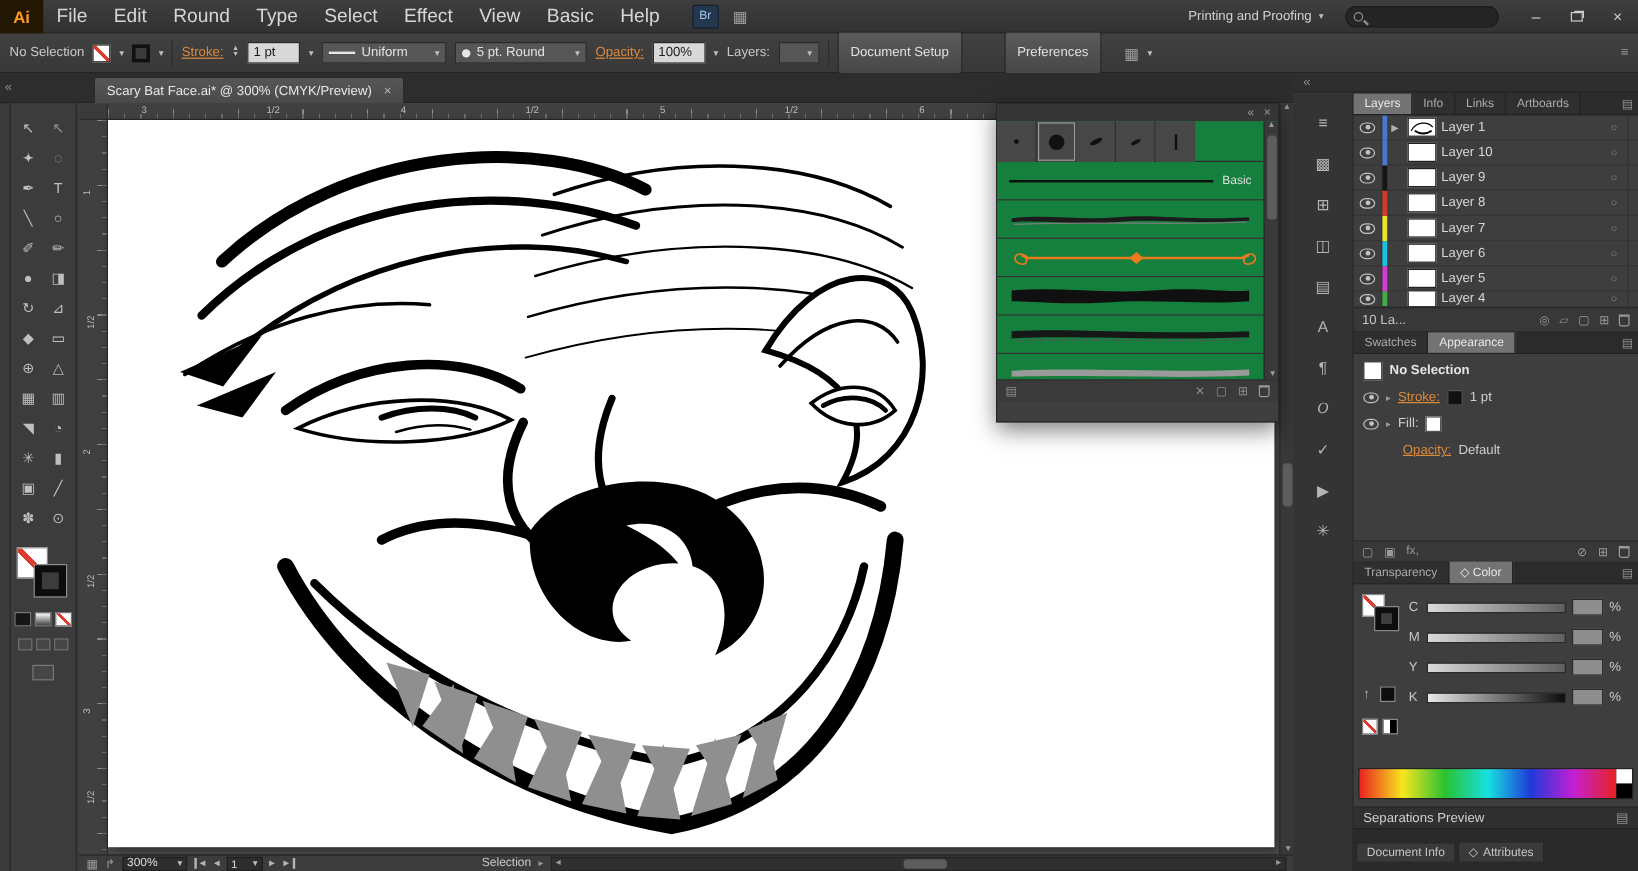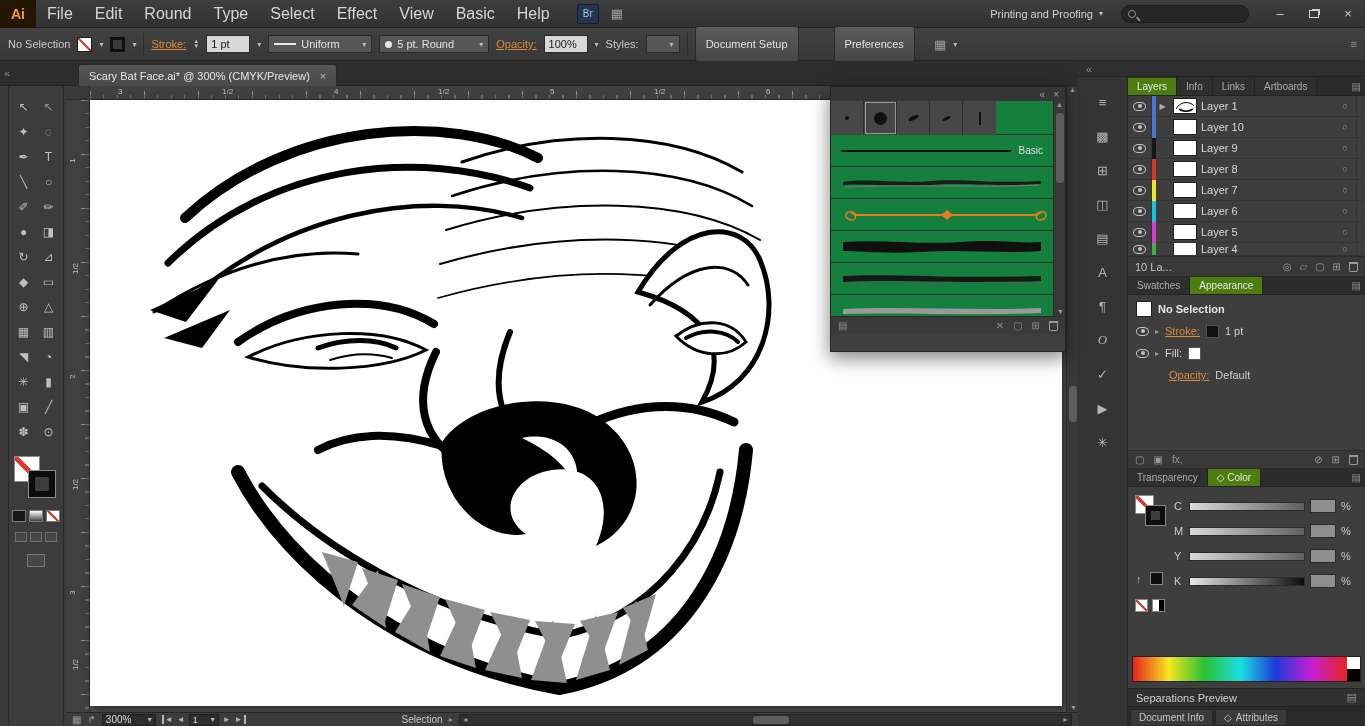--- a/index.html
+++ b/index.html
@@ -90,21 +90,21 @@
 .bp-sthumb{position:absolute;left:2px;top:12px;width:8px;height:70px;background:#5d5d5d;border-radius:3px}
 .bp-foot{height:18px;background:#3a3a3a;border-top:1px solid #2b2b2b;display:flex;align-items:center;gap:9px;padding:0 7px;color:#8d8d8d;font-size:10px}
 
 #dock{left:1078px;top:61px;width:287px;height:665px;background:#333}
 .dock-header{height:16px;background:#2e2e2e;border-bottom:1px solid #242424;display:flex;align-items:center;padding:0 8px;color:#8e8e8e}
 #dockstrip{position:absolute;left:0;top:16px;width:50px;height:649px;background:#343434;border-right:1px solid #262626;display:flex;flex-direction:column;align-items:center;gap:12px;padding-top:14px}
 .dock-icon{width:28px;height:22px;display:flex;align-items:center;justify-content:center;color:#b5b5b5;font-size:13px}
 #panels{position:absolute;left:50px;top:16px;width:237px;height:649px;display:flex;flex-direction:column}
 .ptabs{height:19px;background:#2b2b2b;display:flex;align-items:flex-end;position:relative;border-bottom:1px solid #232323}
 .ptab{padding:3px 9px;color:#ababab;font-size:10px;border-right:1px solid #222;background:#2f2f2f}
-.ptab.active{background:#4d7c0f;color:#e8e8e8}
+.ptab.active{background:#737373;color:#e8e8e8}
 .ptab-menu{position:absolute;right:4px;top:4px;color:#8e8e8e;font-size:10px}
 .panel-body{background:#3e3e3e}
 
 .lrow{height:21px;display:flex;align-items:center;border-bottom:1px solid #343434;background:#3e3e3e}
 .eye-cell{width:24px;height:100%;border-right:1px solid #343434;display:flex;align-items:center;justify-content:center}
 .eye{width:13px;height:9px;border:1px solid #c2c2c2;border-radius:50% / 60%;position:relative;display:inline-block}
 .eye:after{content:"";position:absolute;left:3.5px;top:1.8px;width:4px;height:4px;background:#c2c2c2;border-radius:50%}
 .lbar{width:4px;height:21px}
 .lexp{width:13px;text-align:center;color:#b0b0b0;font-size:8px}
 .lthumb{width:24px;height:16px;background:#fff;border:1px solid #1f1f1f;margin:0 4px;overflow:hidden}
@@ -130,21 +130,21 @@
 .ch-box{width:26px;height:14px;background:#8e8e8e;border:1px solid #2b2b2b}
 .pct{color:#c9c9c9}
 .chip{width:13px;height:13px;border:1px solid #888}
 .spectrum{position:absolute;left:4px;right:4px;bottom:6px;height:26px;display:flex;border:1px solid #222}
 .spec-grad{flex:1;background:linear-gradient(to right,#e8231f,#f7e61e,#29c232,#17e0e0,#1f39d8,#c41fd4,#e8231f)}
 .spec-caps{width:13px;display:flex;flex-direction:column}
 .spec-caps span:first-child{flex:1;background:#fff}
 .spec-caps span:last-child{flex:1;background:#000}
 
 .sep-bar{height:18px;background:#303030;border-top:1px solid #242424;display:flex;align-items:center;padding:0 8px;gap:6px;color:#cfcfcf}
-.btabs{height:20px;background:#2a2a2a;border-top:1px solid #222;display:flex;align-items:flex-start;gap:2px;padding:2px 2px 0}
+.btabs{height:36px;background:#2a2a2a;border-top:1px solid #222;display:flex;align-items:center;gap:2px;padding:2px 2px 0}
 .btab{background:#3a3a3a;border:1px solid #262626;border-bottom:0;border-radius:2px 2px 0 0;padding:2px 8px;color:#c5c5c5;font-size:10px;display:flex;gap:4px;align-items:center}
 </style>
 </head>
 <body>
 
 <div id="root">
 
   <div class="a" id="menubar">
     <div class="ai-logo">Ai</div>
     <span class="menu-item">File</span>
@@ -195,21 +195,21 @@
       <i class="caret">▾</i>
     </span>
     <span class="dd" style="width:110px">
       <span class="dot-sample"></span>
       <span style="flex:1">5 pt. Round</span>
       <i class="caret">▾</i>
     </span>
     <span class="cb-link">Opacity:</span>
     <span class="fieldL" style="width:44px">100%</span>
     <i class="caret">▾</i>
-    <span class="cb-label">Styles:</span>
+    <span class="cb-label">Layers:</span>
     <span class="dd" style="width:34px">
         <i class="caret" style="margin-left:auto">▾</i>
       </span>
     <span class="vsep"></span>
     <span class="cb-btn">Document Setup</span>
     <span class="cb-btn" style="margin-left:28px">Preferences</span>
     <span class="mb-icon">▦</span>
     <i class="caret">▾</i>
     <span style="margin-left:auto;color:#9c9c9c">≡</span>
   </div>

